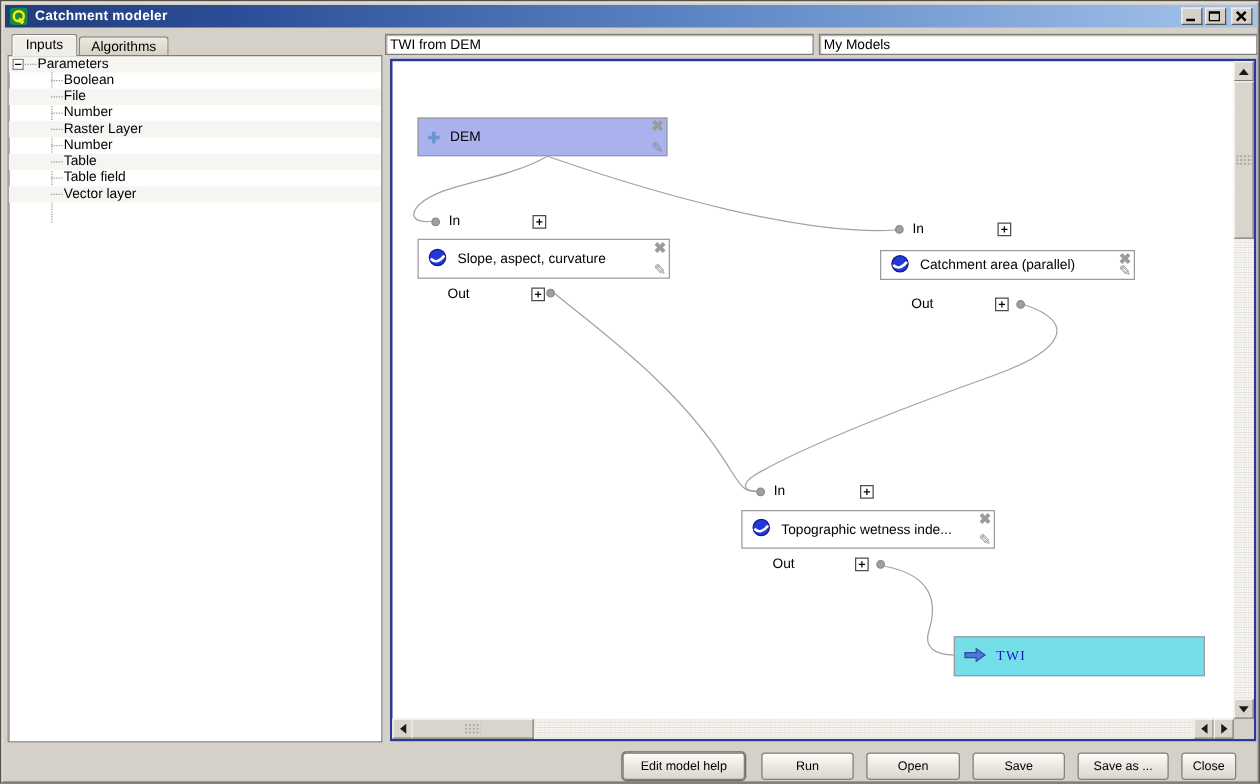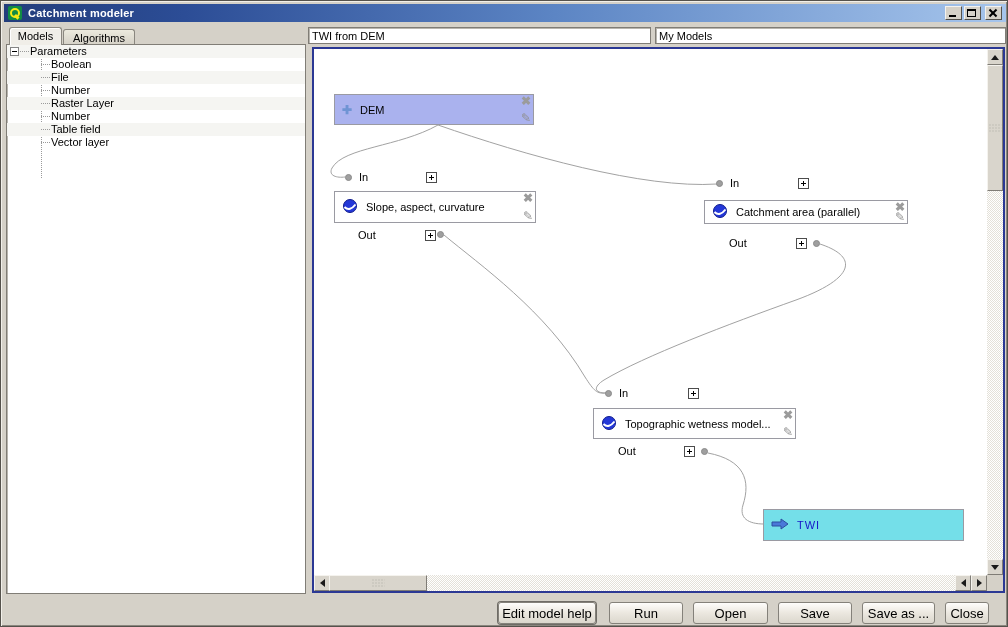--- a/index.html
+++ b/index.html
@@ -65,21 +65,21 @@
     border:2px solid var(--canvas-border,#2b3894); background:#fff;
   }
   .connections { position:absolute; left:0; top:0; width:673px; height:526px; z-index:1; }
   .node {
     position:absolute; z-index:2; border:1px solid var(--node-border,#9a9a9a);
     display:flex; align-items:center; padding-left:7px; background:#fff;
   }
   .node-input { background:var(--input-fill,#aab2ee); }
   .node-output { background:var(--output-fill,#74dfe9); }
   .node-label { margin-left:8px; }
-  .node-output .node-label { color:var(--output-text,#1616c8); letter-spacing:1px; }
+  .node-output .node-label { color:var(--output-text,#1616c8); letter-spacing:1px;font-family:Liberation Serif, serif; }
   .node-actions { position:absolute; right:1px; top:0; width:15px; height:100%; }
   .icon-x { position:absolute; right:1px; top:-1px; color:#9b9b9b; font-weight:bold; font-size:12px; }
   .icon-pencil { position:absolute; right:1px; bottom:-1px; color:#8f8f8f; font-size:12px; }
   .plus-glyph { color:#6f94d4; font-size:12px; font-weight:bold; }
   .io-label { position:absolute; z-index:2; height:13px; line-height:13px; }
   .dot { position:absolute; z-index:3; width:7px; height:7px; border-radius:50%; background:#9f9f9f; border:1px solid #8a8a8a; }
   .plusbox { position:absolute; z-index:3; width:11px; height:11px; border:1px solid #4c4c4c; background:#fff; }
   .plusbox::before { content:""; position:absolute; left:2px; right:2px; top:4px; border-top:1px solid #000; }
   .plusbox::after { content:""; position:absolute; top:2px; bottom:2px; left:4px; border-left:1px solid #000; }
   
@@ -98,21 +98,21 @@
     background-image:radial-gradient(#aaa79e 1px, transparent 1px); background-size:3px 3px; }
   .corner { position:absolute; left:673px; top:526px; width:16px; height:16px; background:#d5d1c8; z-index:4; }
   .tri-up    { width:0; height:0; border-left:4px solid transparent; border-right:4px solid transparent; border-bottom:5px solid #1a1a1a; }
   .tri-down  { width:0; height:0; border-left:4px solid transparent; border-right:4px solid transparent; border-top:5px solid #1a1a1a; }
   .tri-left  { width:0; height:0; border-top:4px solid transparent; border-bottom:4px solid transparent; border-right:5px solid #1a1a1a; }
   .tri-right { width:0; height:0; border-top:4px solid transparent; border-bottom:4px solid transparent; border-left:5px solid #1a1a1a; }
   
   .btn {
     position:absolute; top:601px; height:22px; border:1px solid #84817a; border-radius:3px;
     background:linear-gradient(#fefdfb,#ece8e0 48%,#dbd7cd);
-    font-size:13px; font-family:"Liberation Sans", sans-serif; text-align:center; cursor:default;
+    font-size:10px; font-family:"Liberation Sans", sans-serif; text-align:center; cursor:default;
   }
   .btn-help  { left:497px; width:98px; box-shadow:0 0 0 1px #6f6c66; }
   .btn-run   { left:608px; width:74px; }
   .btn-open  { left:692px; width:75px; }
   .btn-save  { left:777px; width:74px; }
   .btn-saveas{ left:861px; width:73px; }
   .btn-close { left:944px; width:44px; }
 </style>
 </head>
 <body>
@@ -135,21 +135,21 @@
       <div class="winbtn">
           <span class="g-max"></span>
         </div>
       <div class="winbtn gap">
           <span class="g-x1"></span>
           <span class="g-x2"></span>
         </div>
     </div>
   </div>
 
-  <div class="tab tab-active">Models</div>
+  <div class="tab tab-active">Inputs</div>
   <div class="tab tab-inactive">Algorithms</div>
 
   <div class="tree-panel">
     <div class="tree-vline"></div>
     <div class="tree-row">
       <span class="treebox"></span>
       <span class="root-dots"></span>
       <span class="tree-root-label">Parameters</span>
     </div>
     <div class="tree-row">
@@ -164,20 +164,24 @@
         <span class="stub"></span>
         <span class="tree-item-label">Number</span>
       </div>
     <div class="tree-row">
         <span class="stub"></span>
         <span class="tree-item-label">Raster Layer</span>
       </div>
     <div class="tree-row">
         <span class="stub"></span>
         <span class="tree-item-label">Number</span>
+      </div>
+    <div class="tree-row">
+        <span class="stub"></span>
+        <span class="tree-item-label">Table</span>
       </div>
     <div class="tree-row">
         <span class="stub"></span>
         <span class="tree-item-label">Table field</span>
       </div>
     <div class="tree-row">
         <span class="stub"></span>
         <span class="tree-item-label">Vector layer</span>
       </div>
   </div>
@@ -243,21 +247,21 @@
     <span class="dot" style="left:499px;top:191px;"></span>
 
     <span class="dot" style="left:291px;top:341px;"></span>
     <span class="io-label" style="left:305px;top:338px;">In</span>
     <span class="plusbox" style="left:374px;top:339px;"></span>
     <div class="node" style="left:279px;top:359px;width:203px;height:31px;">
       <span><svg width="16" height="16" viewBox="0 0 16 16">
             <circle cx="8" cy="8" r="6.5" fill="#2438d8" stroke="#101c8c"></circle>
             <path d="M2.5,9 C6,12.5 10,11 13.5,6.5" stroke="#fff" stroke-width="2" fill="none"></path>
           </svg></span>
-      <span class="node-label">Topographic wetness model...</span>
+      <span class="node-label">Topographic wetness inde...</span>
       <span class="node-actions">
         <span class="icon-x">✖</span>
         <span class="icon-pencil">✎</span>
       </span>
     </div>
     <span class="io-label" style="left:304px;top:396px;">Out</span>
     <span class="plusbox" style="left:370px;top:397px;"></span>
     <span class="dot" style="left:387px;top:399px;"></span>
 
     <div class="node node-output" style="left:449px;top:460px;width:201px;height:32px;">

